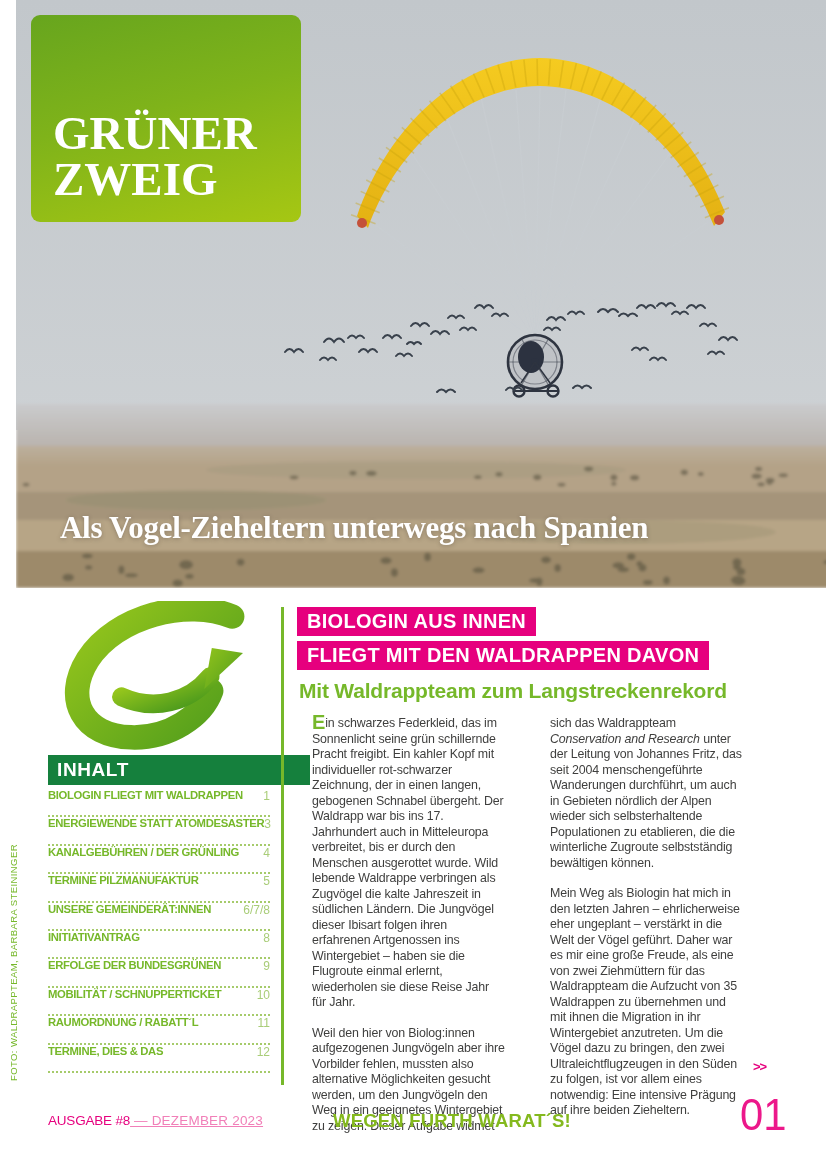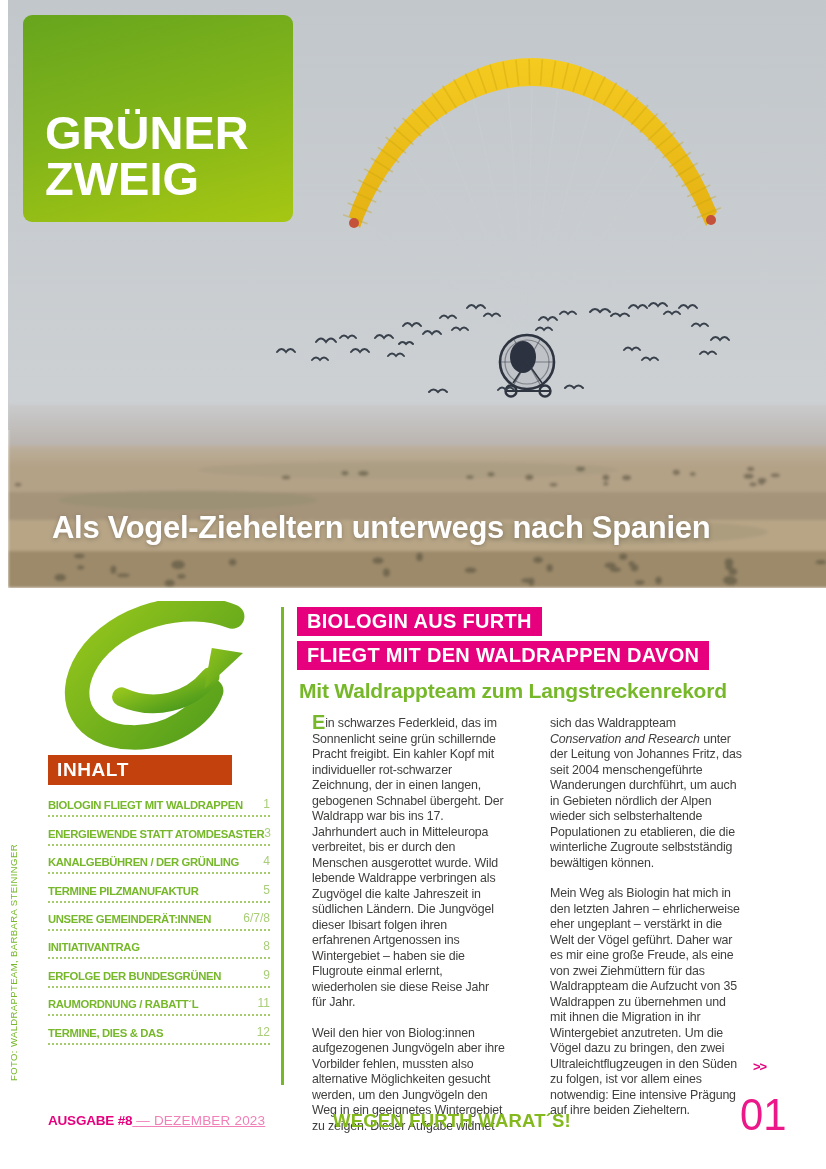--- a/index.html
+++ b/index.html
@@ -1,47 +1,47 @@
 <!DOCTYPE html>
 <html><head>
 <meta charset="utf-8">
 <style>
   html,body{margin:0;padding:0;}
   body{
     width:826px;height:1169px;position:relative;overflow:hidden;background:#ffffff;
     font-family:"Liberation Sans", sans-serif;
   }
   
-  .hero{position:absolute;left:8px;top:0;width:738px;height:588px;}
+  .hero{position:absolute;left:16px;top:0;width:738px;height:588px;font-family:Liberation Serif, serif;}
   .hero svg{display:block;}
   .brand-box{
     position:absolute;left:15px;top:15px;width:270px;height:207px;border-radius:9px;
     background:linear-gradient(165deg,#67a51e 0%,#7fb31a 45%,#a6c713 100%);
     box-sizing:border-box;padding:0 0 20px 22px;
     display:flex;flex-direction:column;justify-content:flex-end;
   }
   .brand-line{color:#fff;font-weight:700;font-size:47px;line-height:0.98;letter-spacing:0;}
   .hero-caption{
     position:absolute;left:44px;top:510px;color:#fff;font-weight:700;font-size:31px;
     letter-spacing:-0.3px;text-shadow:0 1px 4px rgba(60,50,40,.35);white-space:nowrap;
   }
   .photo-credit{
     position:absolute;left:8px;top:1081px;transform-origin:0 0;transform:rotate(-90deg);
     font-size:9.5px;color:#76b82a;letter-spacing:0.4px;white-space:nowrap;
   }
   
   .g-logo{position:absolute;left:55px;top:601px;width:198px;height:152px;}
   .inhalt-bar{
-    position:absolute;left:48px;top:755px;width:184px;height:30px;background:#c2410c;
+    position:absolute;left:48px;top:755px;width:262px;height:30px;background:#15803d;
     color:#fff;font-weight:700;font-size:19px;line-height:30px;letter-spacing:0.6px;
     padding-left:9px;box-sizing:border-box;
   }
   .toc{position:absolute;left:48px;top:789px;width:222px;}
   .toc-row{
-    display:flex;justify-content:space-between;align-items:flex-end;height:28.4px;
+    display:flex;justify-content:space-between;height:28.4px;
     border-bottom:2px dotted #a6cb6b;box-sizing:border-box;padding-bottom:4px;
   }
   .toc-label{color:#76b82a;font-weight:700;font-size:11.3px;letter-spacing:-0.35px;white-space:nowrap;}
   .toc-page{color:#a9cd78;font-size:12px;}
   .divider{position:absolute;left:281px;top:607px;width:3px;height:478px;background:#76b82a;}
   
   .article{position:absolute;left:297px;top:607px;width:461px;}
   .kicker{
     display:inline-block;background:#e6007e;color:#fff;font-weight:700;font-size:20px;
     line-height:1;padding:4px 10px 5px;letter-spacing:0.3px;margin-bottom:5px;
@@ -53,21 +53,21 @@
   }
   .body-columns p{margin:0 15px 15px;}
   .initial{font-size:20px;font-weight:700;color:#76b82a;line-height:10px;vertical-align:-2px;}
   .seg-italic{font-style:italic;}
   .continue-marker{
     position:absolute;left:753px;top:1059px;color:#e6007e;font-weight:700;font-size:13px;
     letter-spacing:-1px;
   }
   
   .footer-issue{position:absolute;left:48px;top:1113px;font-size:13.5px;white-space:nowrap;}
-  .issue-bold{color:#e6007e;font-weight:700;letter-spacing:-0.2px;}
+  .issue-bold{color:#e6007e;font-weight:400;letter-spacing:-0.2px;}
   .issue-date{color:#f17fb8;letter-spacing:0.2px;text-decoration:underline;}
   .footer-slogan{
     position:absolute;left:297px;top:1110px;font-size:18.5px;font-weight:700;
     color:#84b91e;letter-spacing:0.2px;white-space:nowrap;margin-left:36px;
   }
   .page-number{
     position:absolute;left:740px;top:1090px;font-size:44px;color:#ec188a;
     transform:scaleX(0.95);transform-origin:left top;
   }
 </style>
@@ -282,34 +282,38 @@
     </div>
     <div class="toc-row">
       <span class="toc-label">INITIATIVANTRAG</span>
       <span class="toc-page">8</span>
     </div>
     <div class="toc-row">
       <span class="toc-label">ERFOLGE DER BUNDESGRÜNEN</span>
       <span class="toc-page">9</span>
     </div>
     <div class="toc-row">
+      <span class="toc-label">MOBILITÄT / SCHNUPPERTICKET</span>
+      <span class="toc-page">10</span>
+    </div>
+    <div class="toc-row">
       <span class="toc-label">RAUMORDNUNG / RABATT´L</span>
       <span class="toc-page">11</span>
     </div>
     <div class="toc-row">
       <span class="toc-label">TERMINE, DIES &amp; DAS</span>
       <span class="toc-page">12</span>
     </div>
   </div>
 
 <div class="divider"></div>
 
 <div class="article">
   <div>
-    <span class="kicker">BIOLOGIN AUS FURTH</span>
+    <span class="kicker">BIOLOGIN AUS INNEN</span>
   </div>
   <div>
     <span class="kicker">FLIEGT MIT DEN WALDRAPPEN DAVON</span>
   </div>
   <div class="subtitle">Mit Waldrappteam zum Langstreckenrekord</div>
   <div class="body-columns" id="article-body">
       <p><span class="initial">E</span><span>in schwarzes Federkleid, das im Sonnenlicht seine grün schillernde Pracht freigibt. Ein kahler Kopf mit individueller rot-schwarzer Zeichnung, der in einen langen, gebogenen Schnabel übergeht. Der Waldrapp war bis ins 17. Jahrhundert auch in Mitteleuropa verbreitet, bis er durch den Menschen ausgerottet wurde. Wild lebende Waldrappe verbringen als Zugvögel die kalte Jahreszeit in südlichen Ländern. Die Jungvögel dieser Ibisart folgen ihren erfahrenen Artgenossen ins Wintergebiet – haben sie die Flugroute einmal erlernt, wiederholen sie diese Reise Jahr für Jahr.</span></p>
       <p><span>Weil den hier von Biolog:innen aufgezogenen Jungvögeln aber ihre Vorbilder fehlen, mussten also alternative Möglichkeiten gesucht werden, um den Jungvögeln den Weg in ein geeignetes Wintergebiet zu zeigen. Dieser Aufgabe widmet sich das Waldrappteam </span><span class="seg-italic">Conservation and Research</span><span> unter der Leitung von Johannes Fritz, das seit 2004 menschengeführte Wanderungen durchführt, um auch in Gebieten nördlich der Alpen wieder sich selbsterhaltende Populationen zu etablieren, die die winterliche Zugroute selbstständig bewältigen können.</span></p>
       <p><span>Mein Weg als Biologin hat mich in den letzten Jahren – ehrlicherweise eher ungeplant – verstärkt in die Welt der Vögel geführt. Daher war es mir eine große Freude, als eine von zwei Ziehmüttern für das Waldrappteam die Aufzucht von 35 Waldrappen zu übernehmen und mit ihnen die Migration in ihr Wintergebiet anzutreten. Um die Vögel dazu zu bringen, den zwei Ultraleichtflugzeugen in den Süden zu folgen, ist vor allem eines notwendig: Eine intensive Prägung auf ihre beiden Zieheltern.</span></p>
     </div>

